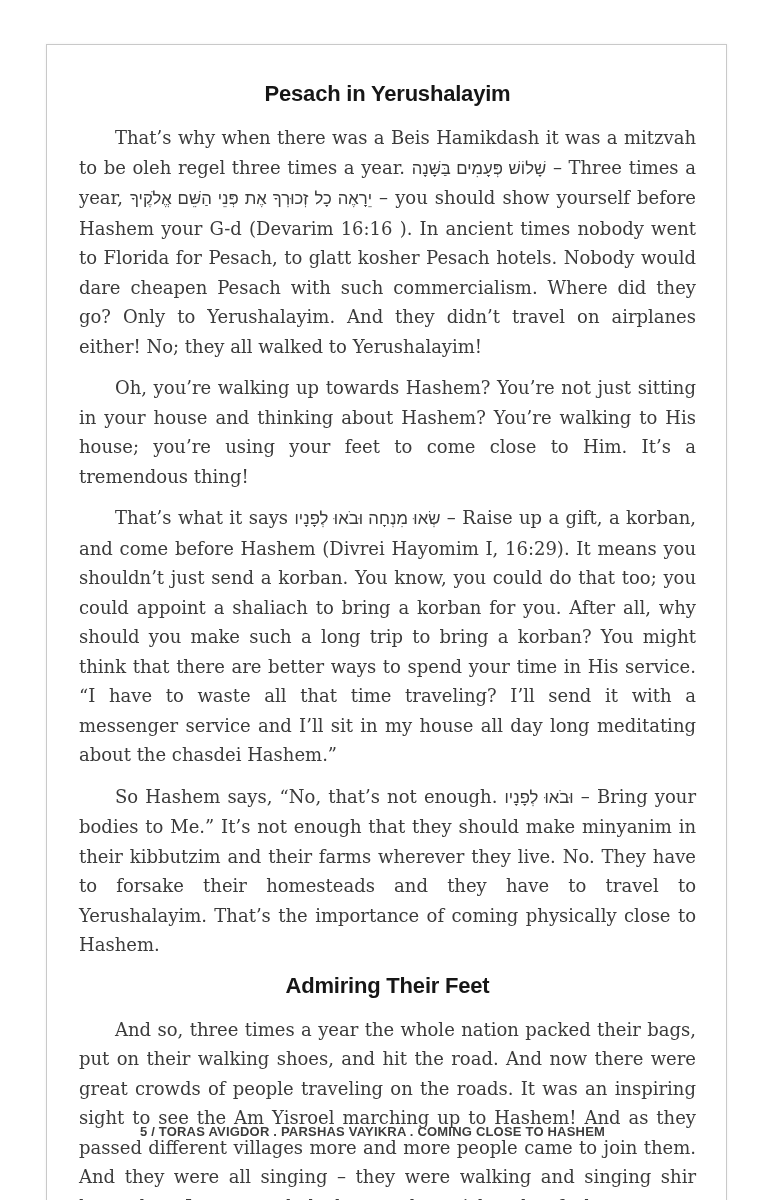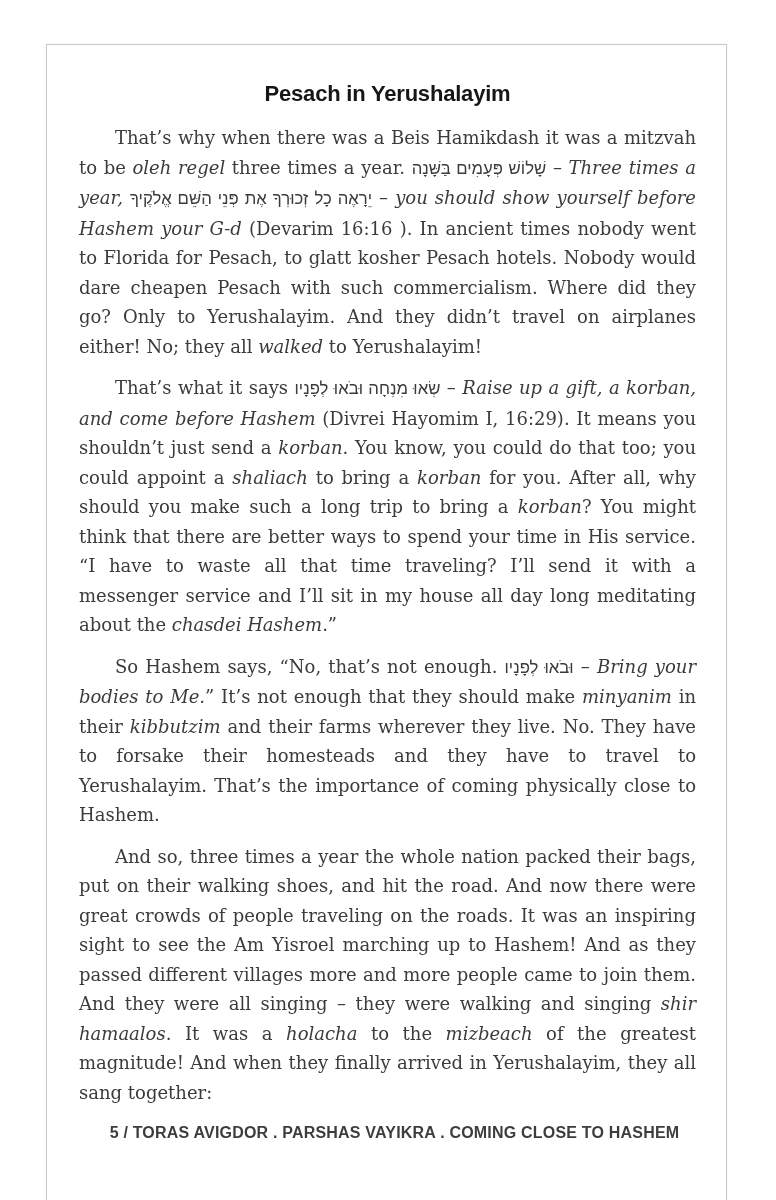--- a/index.html
+++ b/index.html
@@ -40,47 +40,48 @@
   }
   .body-para {
     font-size: 18px;
     line-height: 29.5px;
     color: #3b3b3b;
     text-align: justify;
     text-indent: 36px;
     margin: 0 0 12px 0;
   }
   .it {
-    font-style: italic;
   }
   .he {
     font-family: Liberation Sans, sans-serif;
     font-size: 0.93em;
     unicode-bidi: isolate;
     direction: rtl;
   }
   .footer {
     position: absolute;
-    left: 54px;
+    left: 32px;
     top: 1124px;
     width: 681px;
     text-align: center;
     font-family: "Liberation Sans", sans-serif;
     font-weight: 700;
-    font-size: 16px;
+    font-size: 13px;
     letter-spacing: 0.2px;
     color: #3d3d3d;
   }
 </style>
 </head>
 <body>
 
 <div class="sheet">
   <div class="content">
       <h2 class="section-heading">Pesach in Yerushalayim</h2>
       <p class="body-para"><span>That’s why when there was a Beis Hamikdash it was a mitzvah to be </span><span class="it">oleh regel</span><span> three times a year. </span><span class="he" dir="rtl">שָׁלוֹשׁ פְּעָמִים בַּשָּׁנָה</span><span> – </span><span class="it">Three times a year,</span><span> </span><span class="he" dir="rtl">יֵרָאֶה כָל זְכוּרְךָ אֶת פְּנֵי הַשֵּׁם אֱלֹקֶיךָ</span><span> – </span><span class="it">you should show yourself before Hashem your G-d</span><span> (Devarim 16:16 ). In ancient times nobody went to Florida for Pesach, to glatt kosher Pesach hotels. Nobody would dare cheapen Pesach with such commercialism. Where did they go? Only to Yerushalayim. And they didn’t travel on airplanes either! No; they all </span><span class="it">walked</span><span> to Yerushalayim!</span></p>
+      <p class="body-para"><span>Oh, you’re walking up towards Hashem? You’re not just sitting in your house and thinking about Hashem? You’re walking to His house; you’re using your feet to come close to Him. It’s a tremendous thing!</span></p>
       <p class="body-para"><span>That’s what it says </span><span class="he" dir="rtl">שְׂאוּ מִנְחָה וּבֹאוּ לְפָנָיו</span><span> – </span><span class="it">Raise up a gift, a korban, and come before Hashem</span><span> (Divrei Hayomim I, 16:29). It means you shouldn’t just send a </span><span class="it">korban</span><span>. You know, you could do that too; you could appoint a </span><span class="it">shaliach</span><span> to bring a </span><span class="it">korban</span><span> for you. After all, why should you make such a long trip to bring a </span><span class="it">korban</span><span>? You might think that there are better ways to spend your time in His service. “I have to waste all that time traveling? I’ll send it with a messenger service and I’ll sit in my house all day long meditating about the </span><span class="it">chasdei Hashem</span><span>.”</span></p>
       <p class="body-para"><span>So Hashem says, “No, that’s not enough. </span><span class="he" dir="rtl">וּבֹאוּ לְפָנָיו</span><span> – </span><span class="it">Bring your bodies to Me.</span><span>” It’s not enough that they should make </span><span class="it">minyanim</span><span> in their </span><span class="it">kibbutzim</span><span> and their farms wherever they live. No. They have to forsake their homesteads and they have to travel to Yerushalayim. That’s the importance of coming physically close to Hashem.</span></p>
+      <h2 class="section-heading">Admiring Their Feet</h2>
       <p class="body-para"><span>And so, three times a year the whole nation packed their bags, put on their walking shoes, and hit the road. And now there were great crowds of people traveling on the roads. It was an inspiring sight to see the Am Yisroel marching up to Hashem! And as they passed different villages more and more people came to join them. And they were all singing – they were walking and singing </span><span class="it">shir hamaalos</span><span>. It was a </span><span class="it">holacha</span><span> to the </span><span class="it">mizbeach</span><span> of the greatest magnitude! And when they finally arrived in Yerushalayim, they all sang together: </span></p>
     </div>
 </div>
 
 <div class="footer">5 / TORAS AVIGDOR . PARSHAS VAYIKRA . COMING CLOSE TO HASHEM</div>
 
 </body></html>

